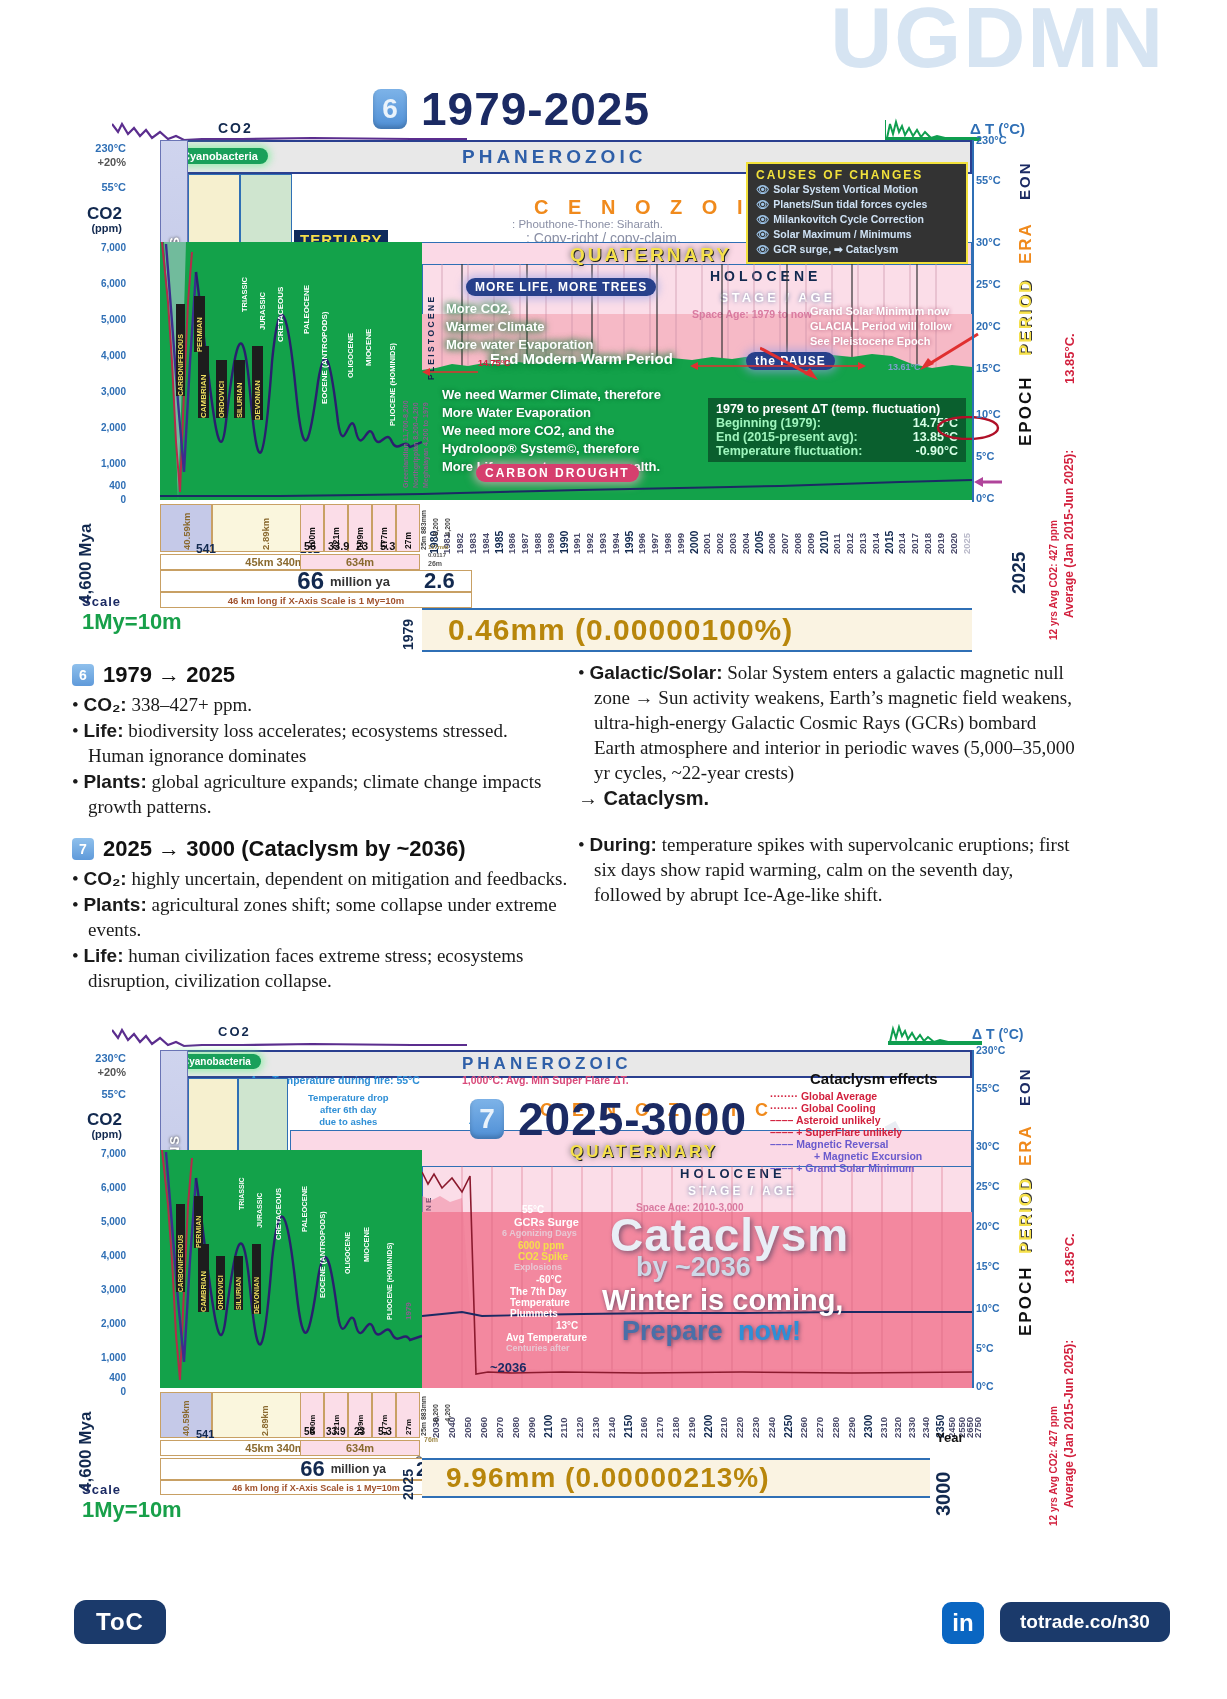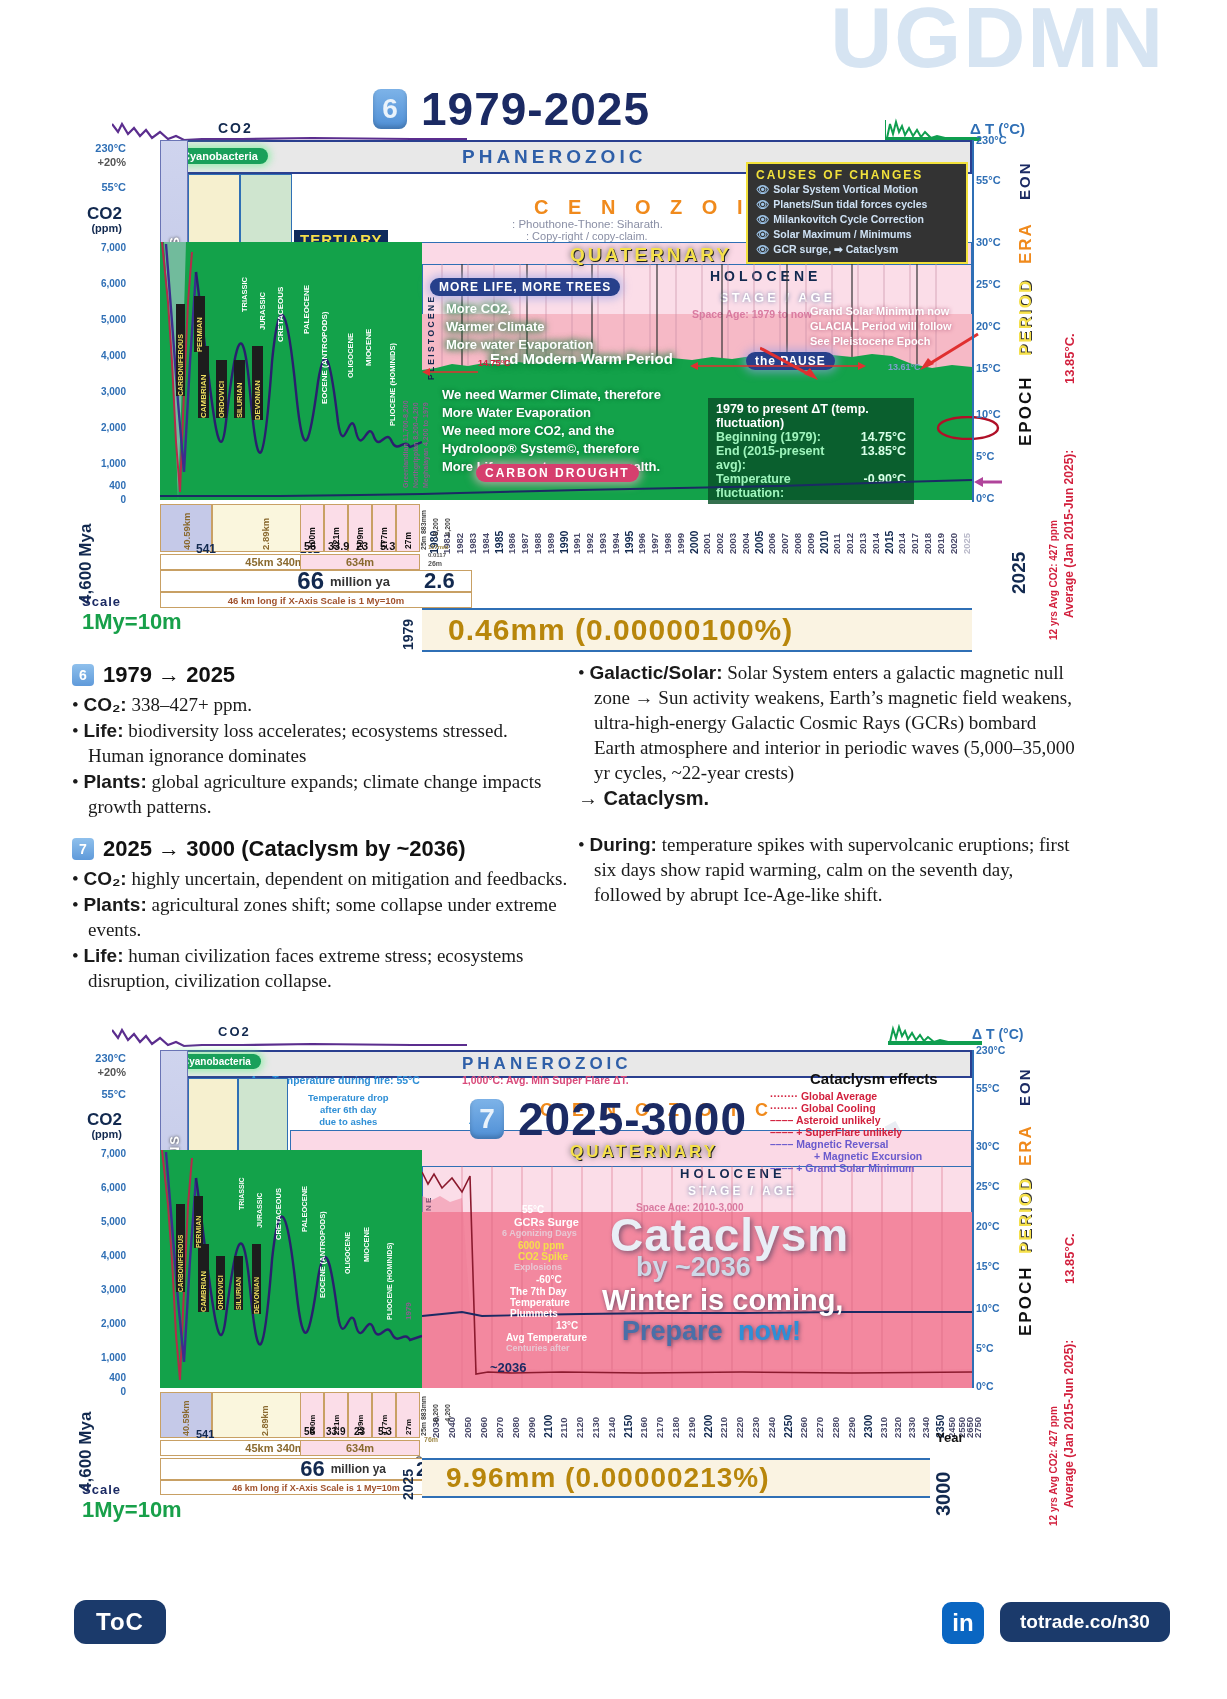--- a/index.html
+++ b/index.html
@@ -219,21 +219,21 @@
   <div class="vlabel paleo" style="left:118px;top:56px;width:52px;height:326px;">PALEOZOIC</div>
   <div class="vlabel meso" style="left:170px;top:56px;width:52px;height:326px;">MESOZOIC</div>
   <div class="lbl" style="left:127px;top:148px;font-size:11px;color:#12294f;background:#fff;padding:0 2px;">CE</div>
 
   <div class="tert" style="left:224px;top:112px;">TERTIARY</div>
   <div class="lbl" style="left:228px;top:136px;font-size:11px;color:#12294f;">PETM 25.5°C</div>
   <div class="lbl" style="left:266px;top:164px;font-size:11px;color:#12294f;background:#fff;padding:0 3px;border:1px solid #ccd;">MMD</div>
 
   <div class="lbl ceno" style="left:464px;top:78px;">C E N O Z O I C</div>
   <div class="lbl" style="left:442px;top:100px;font-size:11.5px;color:#8a8fa5;font-weight:normal;">: Phouthone-Thone: Siharath.</div>
-  <div class="lbl" style="left:456px;top:112px;font-size:11px;color:#8a8fa5;font-weight:normal;">: Copy-right / copy-claim.</div>
+  <div class="lbl" style="left:456px;top:112px;font-size:14px;color:#8a8fa5;font-weight:normal;">: Copy-right / copy-claim.</div>
 
   <div class="pinkpanel" style="left:222px;top:124px;width:680px;height:258px;background:#fbd9e6;"></div>
   <div class="lbl quaternary" style="left:500px;top:126px;z-index:4;">QUATERNARY</div>
 
   <div class="lightpink" style="left:352px;top:146px;width:550px;height:236px;border:1px solid #2f6fb5;"></div>
   <div class="pinkfill" style="left:352px;top:196px;width:550px;height:186px;"></div>
 
   <div class="lbl holo" style="left:640px;top:150px;">HOLOCENE</div>
   <div class="lbl stage" style="left:650px;top:172px;">STAGE / AGE</div>
   <div class="lbl" style="left:622px;top:190px;font-size:10.5px;color:#d97aa0;">Space Age: 1979 to now</div>
@@ -305,21 +305,21 @@
     <div class="rotlabel" style="left:156px;top:-38px;height:70px;font-size:7.5px;color:#fff;">OLIGOCENE</div>
     <div class="rotlabel" style="left:174px;top:-42px;height:62px;font-size:8px;color:#fff;">MIOCENE</div>
     <div class="rotlabel" style="left:198px;top:-30px;height:110px;font-size:7.5px;color:#fff;">PLIOCENE (HOMINIDS)</div>
     <div class="rotlabel" style="left:236px;top:-104px;height:138px;font-size:8.5px;color:#12294f;">P L E I S T O C E N E</div>
   </div>
 
   <div class="rotlabel" style="left:332px;top:250px;height:120px;font-size:7px;color:#8a5f8f;">Greenlandian 11,700-8,200</div>
   <div class="rotlabel" style="left:342px;top:250px;height:120px;font-size:7px;color:#8a5f8f;">Northgrippian 8,200-4,200</div>
   <div class="rotlabel" style="left:352px;top:250px;height:120px;font-size:7px;color:#8a5f8f;">Meghalayan 4,200 to 1979</div>
 
-  <div class="pillblue" style="left:360px;top:160px;">MORE LIFE, MORE TREES</div>
+  <div class="pillblue" style="left:396px;top:160px;">MORE LIFE, MORE TREES</div>
   <div class="lbl glow-green" style="left:376px;top:182px;font-size:13px;line-height:18px;">
     <div>More CO2,</div>
     <div>Warmer Climate</div>
     <div>More water Evaporation</div>
   </div>
   <div class="lbl glow-green" style="left:420px;top:232px;font-size:15px;">End Modern Warm Period</div>
   <div class="pillblue" style="left:676px;top:234px;">the PAUSE</div>
 
   <div class="lbl" style="left:740px;top:186px;font-size:11px;color:#fff;line-height:15px;text-shadow:0 0 4px #b05a7a;">
     <div>Grand Solar Minimum now</div>
@@ -360,21 +360,21 @@
     <div class="ttl">CAUSES OF CHANGES</div>
     <ul>
       <li><span class="eye">👁</span><span>Solar System Vortical Motion</span></li>
       <li><span class="eye">👁</span><span>Planets/Sun tidal forces cycles</span></li>
       <li><span class="eye">👁</span><span>Milankovitch Cycle Correction</span></li>
       <li><span class="eye">👁</span><span>Solar Maximum / Minimums</span></li>
       <li><span class="eye">👁</span><span>GCR surge,  ➡ Cataclysm</span></li>
     </ul>
   </div>
 
-  <div class="infobox" style="left:638px;top:280px;width:206px;">
+  <div class="infobox" style="left:638px;top:280px;width:258px;">
     <div class="h">1979 to present ΔT (temp. fluctuation)</div>
     <div class="r">
       <span>Beginning (1979):</span>
       <span class="v">14.75°C</span>
     </div>
     <div class="r">
       <span>End (2015-present avg):</span>
       <span class="v">13.85°C</span>
     </div>
     <div class="r">

